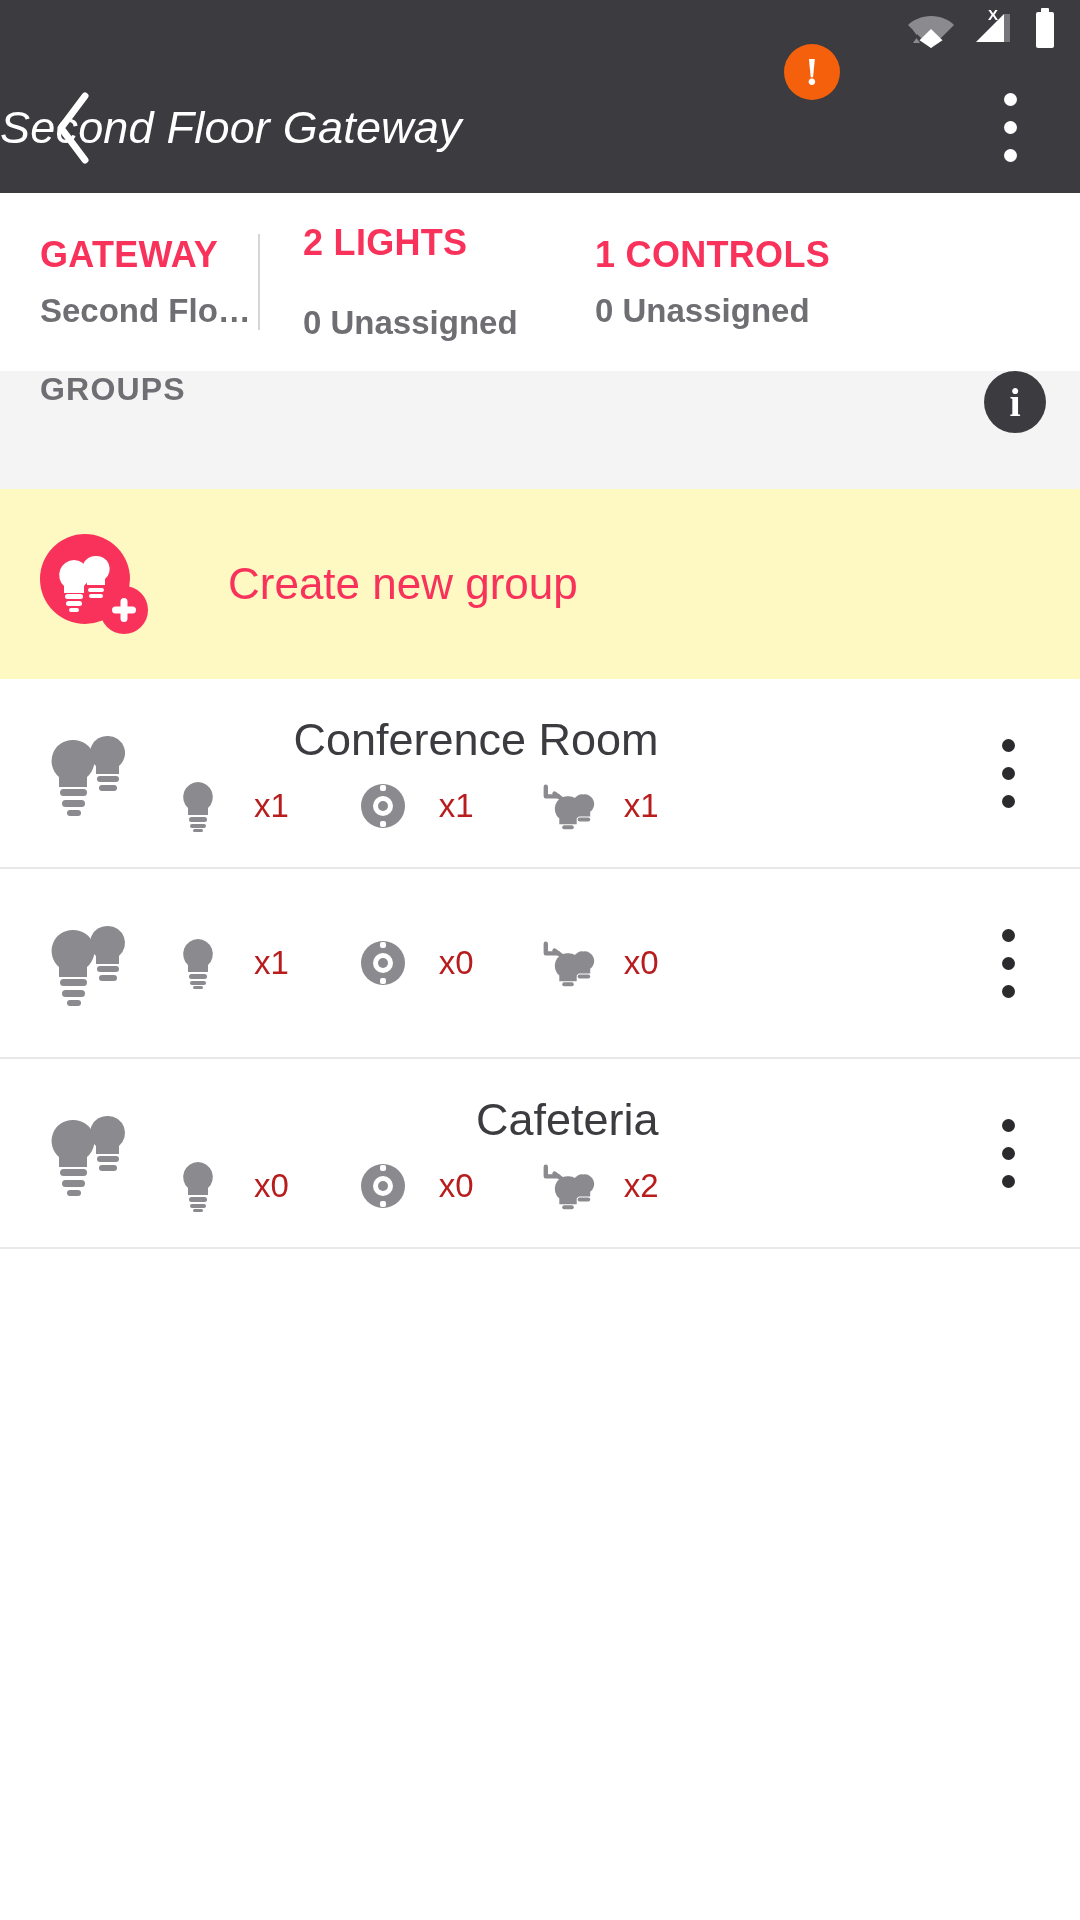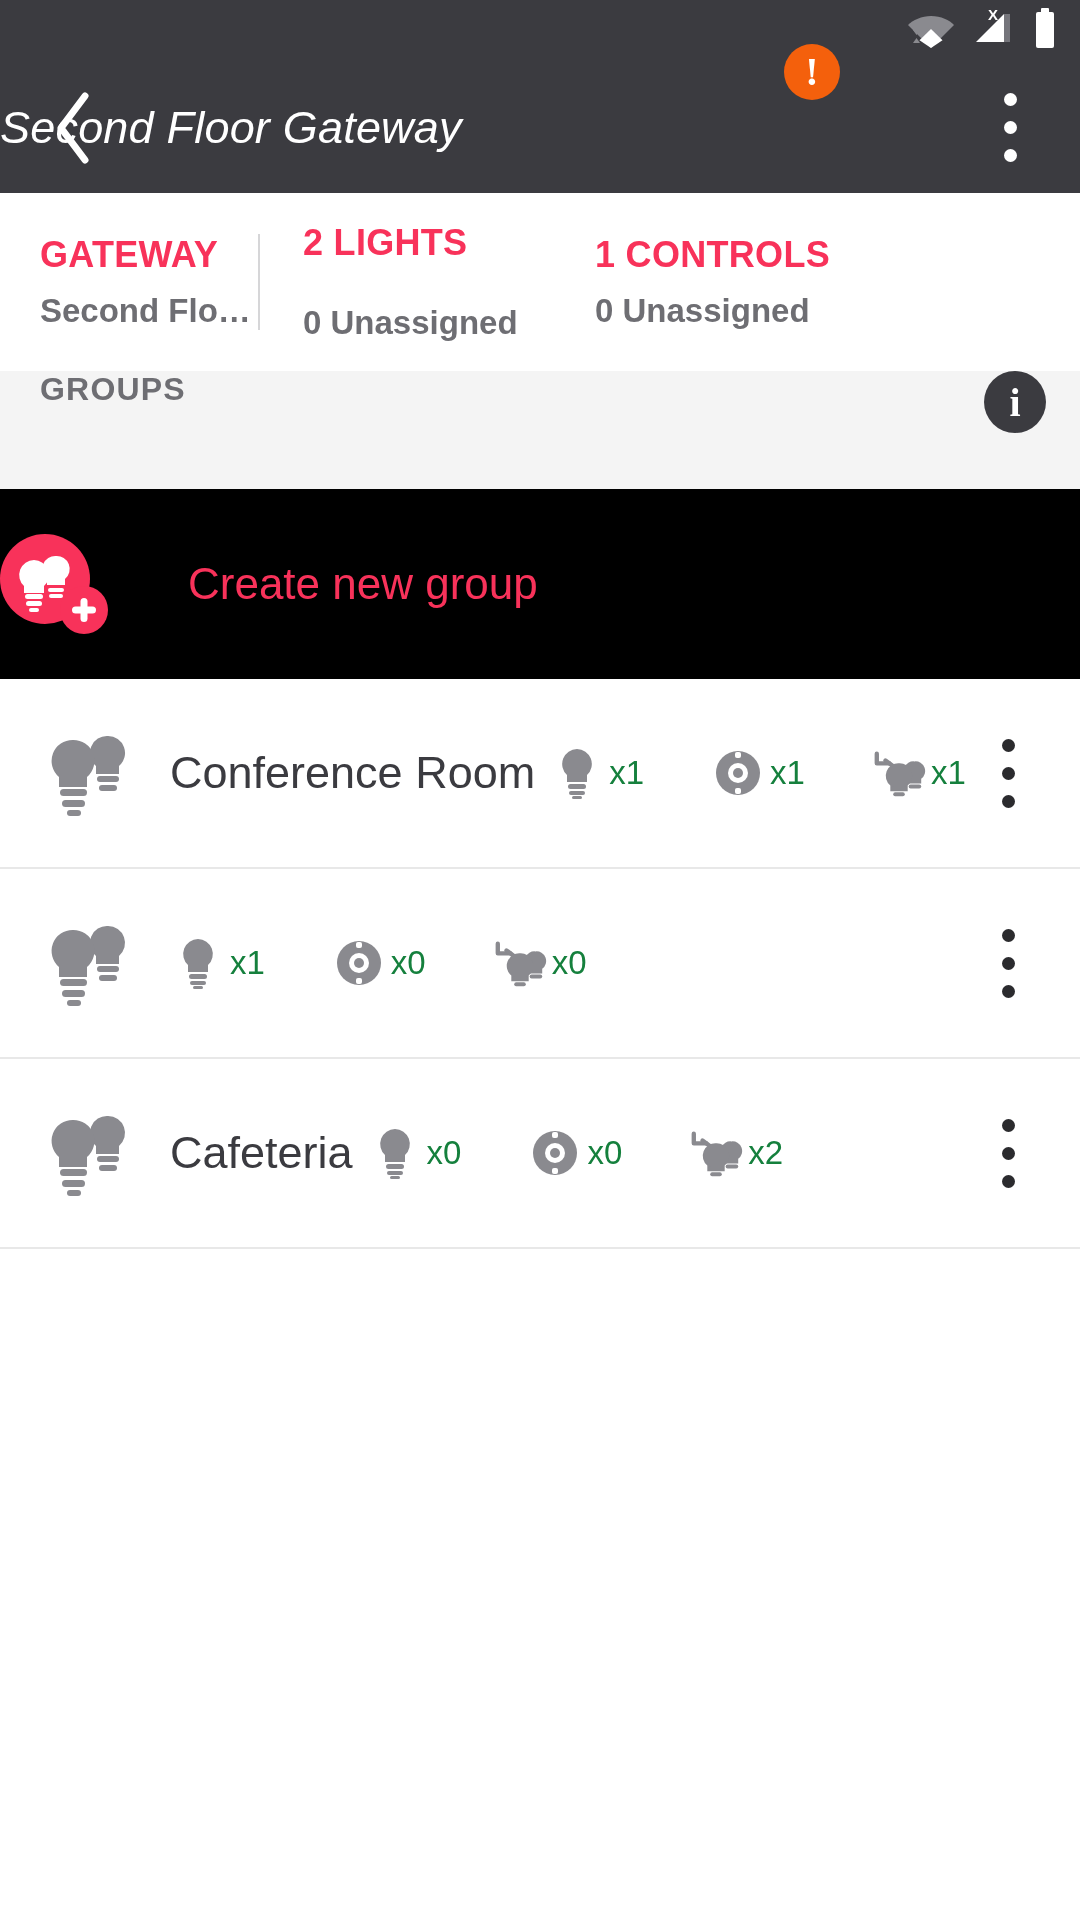--- a/index.html
+++ b/index.html
@@ -71,39 +71,39 @@
   }
   .groups-label{ color:#6e6e73; font-size:32px; font-weight:700; letter-spacing:1.2px; }
   .info-icon{
     width:62px; height:62px; border-radius:50%; background:#3b3b40;
     display:flex; align-items:center; justify-content:center;
     color:#ffffff; font-size:40px; font-weight:700; font-family:"Liberation Serif", serif;
   }
 
   
   .create-row{
-    height:190px; background:#000000;
-    display:flex; align-items:center; 
+    height:190px; background:#fef9c3;
+    display:flex; align-items:center; padding-left:40px;
   }
   .create-icon-wrap{ position:relative; width:110px; height:100px; flex:none; }
   .create-label{ color:#f8325a; font-size:44px; font-weight:400; margin-left:78px; }
 
   
   .group-row{
     height:190px; background:#ffffff; position:relative;
     display:flex; align-items:center; padding-left:40px;
     border-bottom:2px solid #e8e8e8;
   }
   .group-bulbs{ width:104px; flex:none; display:flex; align-items:center; justify-content:flex-start; }
-  .group-body{ margin-left:26px; display:flex; flex-direction:row; gap:14px;align-items:flex-end; }
+  .group-body{ margin-left:26px; display:flex; flex-direction:column; gap:14px;align-items:flex-end; }
   .group-name{ color:#3b3b40; font-size:45px; font-weight:400; }
   .group-counts{ display:flex; align-items:center; }
   .count-item{ display:flex; align-items:center; }
   .count-ico{ width:56px; display:flex; align-items:center; justify-content:center; }
-  .count-val{ color:#15803d; font-size:33px; margin-left:4px; }
+  .count-val{ color:#b91c1c; font-size:33px; margin-left:28px; }
   .c-gap{ width:66px; }
   .row-menu{
     position:absolute; right:42px; top:50%; transform:translateY(-50%);
     width:60px; height:96px;
     display:flex; flex-direction:column; align-items:center; justify-content:center; gap:15px;
   }
   .row-menu .dot{ width:13px; height:13px; border-radius:50%; background:#2b2b2e; }
 
   .filler{ background:#ffffff; flex:1; }
   .screen{ display:flex; flex-direction:column; height:1920px; }

